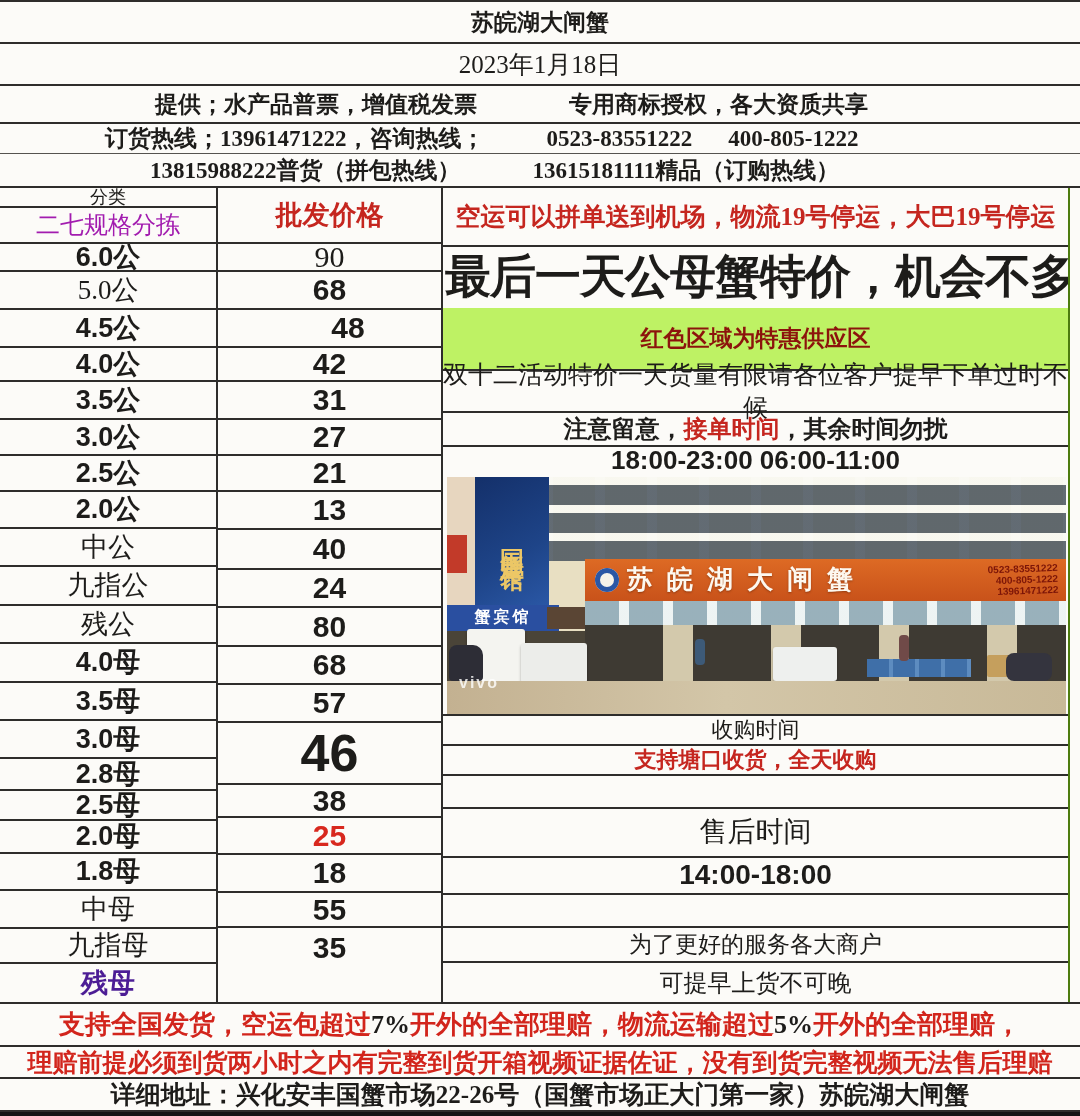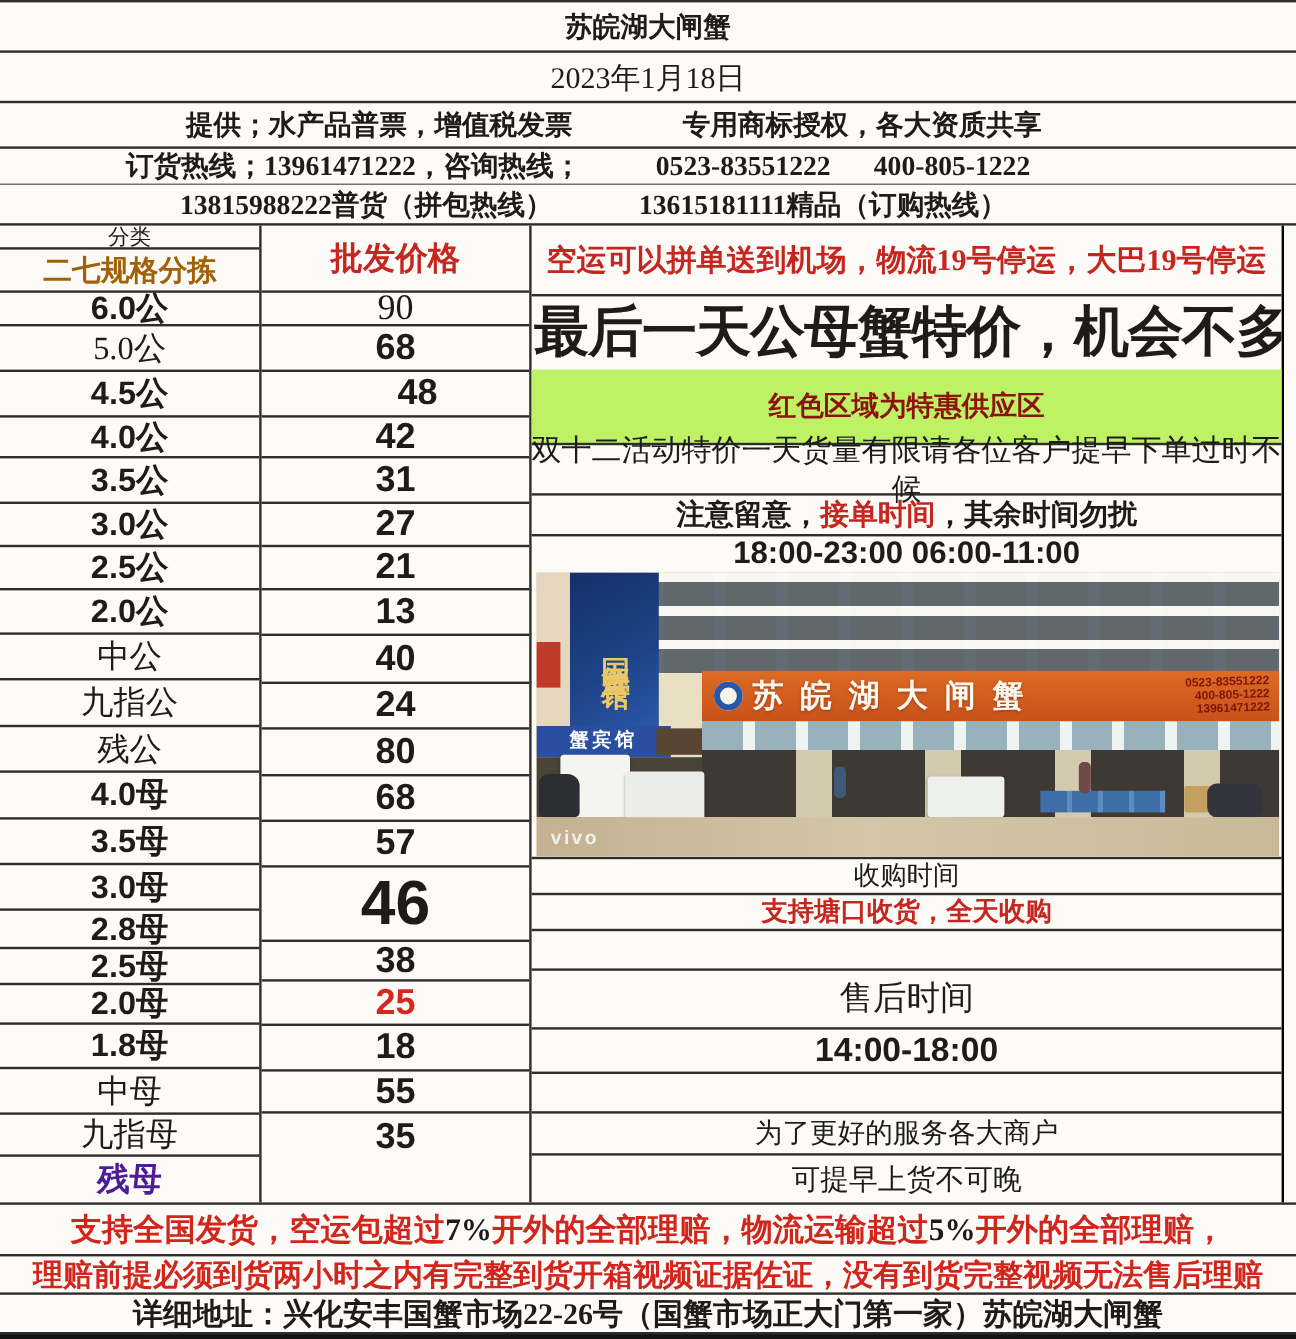--- a/index.html
+++ b/index.html
@@ -16,27 +16,27 @@
   .invoice-row .sp2{margin-left:92px;}
   .hotline-row{height:30px;font-size:23px;font-weight:bold;padding-left:105px;border-bottom:1px solid #55534f;}
   .hotline-row .num1{margin-left:62px;}
   .hotline-row .num2{margin-left:36px;}
   .hotline2-row{height:34px;font-size:23px;font-weight:bold;padding-left:150px;}
   .hotline2-row .sp2{margin-left:72px;}
 
   .main{display:flex;height:816px;box-sizing:border-box;border-bottom:2px solid #2e2d2b;}
   .cat-col{width:218px;box-sizing:border-box;border-right:2px solid #2e2d2b;display:flex;flex-direction:column;}
   .price-col{width:225px;box-sizing:border-box;border-right:2px solid #2e2d2b;display:flex;flex-direction:column;}
-  .right-panel{width:627px;box-sizing:border-box;border-right:2px solid #000000;display:flex;flex-direction:column;}
+  .right-panel{width:627px;box-sizing:border-box;border-right:2px solid #4d7c0f;display:flex;flex-direction:column;}
   .edge-gap{width:10px;}
 
   .cell{box-sizing:border-box;border-bottom:2px solid #2e2d2b;display:flex;align-items:center;justify-content:center;}
   .cat-col .cell:last-child,.price-col .cell:last-child,.right-panel .prow:last-child{border-bottom:none;}
   .cat-head1{height:20px;font-size:18px;}
-  .cat-head2{height:36px;font-size:24px;font-weight:bold;color:#a16207;}
+  .cat-head2{height:36px;font-size:24px;font-weight:normal;color:#a21caf;}
   .price-head{height:56px;font-size:27px;font-weight:bold;color:#c5261f;}
   .cell.cat{font-family:"Liberation Sans", sans-serif;font-weight:bold;font-size:27px;}
   .cell.cat.light{font-family:"Liberation Serif", serif;font-weight:normal;}
   .cell.cat.red{color:#4c1d95;}
   .cell.price{font-family:"Liberation Sans", sans-serif;font-weight:bold;font-size:30px;}
   .cell.price.light{font-family:"Liberation Serif", serif;font-weight:normal;}
   .cell.price.red{color:#d8281e;}
   .cell.price.huge{font-size:52px;}
 
   .prow{box-sizing:border-box;border-bottom:2px solid #2e2d2b;display:flex;align-items:center;justify-content:center;text-align:center;}
@@ -96,21 +96,21 @@
   .ph-foam1{position:absolute;left:20px;top:152px;width:58px;height:52px;background:#f4f4f0;border-radius:3px;box-shadow:0 2px 3px rgba(0,0,0,.3);}
   .ph-foam2{position:absolute;left:74px;top:166px;width:66px;height:40px;background:#ecedea;border-radius:3px;box-shadow:0 2px 3px rgba(0,0,0,.3);}
   .ph-foam3{position:absolute;left:326px;top:170px;width:64px;height:34px;background:#eef0ee;border-radius:3px;box-shadow:0 2px 3px rgba(0,0,0,.25);}
   .ph-crates{position:absolute;left:420px;top:182px;width:104px;height:18px;background:repeating-linear-gradient(90deg,#3f6fa8 0 22px,#5d8cc0 22px 26px);}
   .ph-baskets{position:absolute;left:540px;top:178px;width:60px;height:22px;background:#c59f5d;border-radius:2px;}
   .ph-scooter{position:absolute;left:2px;top:168px;width:34px;height:36px;background:#2d2d36;border-radius:8px 10px 4px 4px;}
   .ph-scooter2{position:absolute;right:14px;top:176px;width:46px;height:28px;background:#34343e;border-radius:8px;}
   .ph-person1{position:absolute;left:248px;top:162px;width:10px;height:26px;background:#3d5a78;border-radius:4px;}
   .ph-person2{position:absolute;left:452px;top:158px;width:10px;height:26px;background:#704a48;border-radius:4px;}
   .ph-pavement{position:absolute;left:0;top:204px;right:0;height:33px;background:linear-gradient(90deg,#c3b191,#d3c6a8 45%,#c8b998);}
-  .ph-watermark{position:absolute;left:12px;bottom:6px;color:rgba(255,255,255,.8);
+  .ph-watermark{position:absolute;left:12px;bottom:22px;color:rgba(255,255,255,.8);
     font-family:"Liberation Sans", sans-serif;font-size:16px;font-weight:bold;letter-spacing:2px;}
 </style>
 </head>
 <body>
 
 <div class="sheet">
 
   <div class="hrow title-row">苏皖湖大闸蟹</div>
   <div class="hrow date-row">2023年1月18日</div>
 

